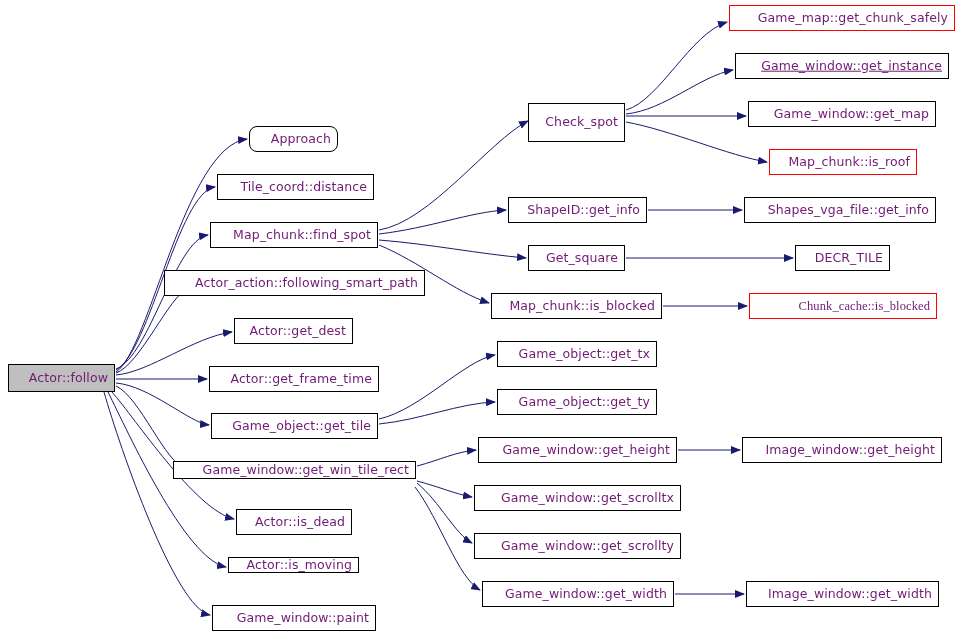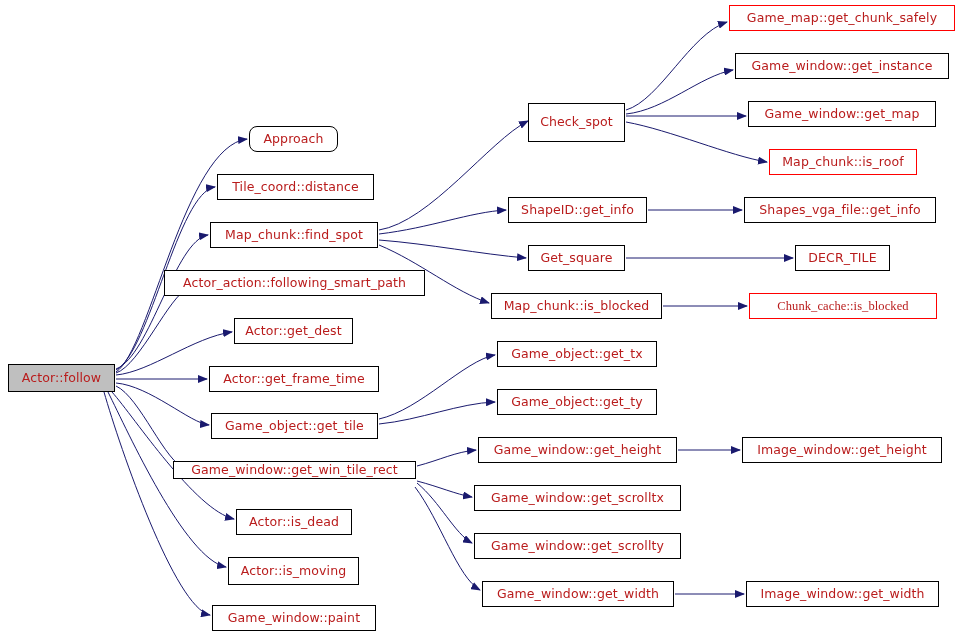--- a/index.html
+++ b/index.html
@@ -22,24 +22,24 @@
     top: 0;
     width: 960px;
     height: 635px;
     pointer-events: none;
   }
   .node {
     position: absolute;
     box-sizing: border-box;
     display: flex;
     align-items: center;
-    justify-content: center;
+    justify-content: flex-end;
     border: 1px solid #000000;
     background: #ffffff;
-    color: #b91c1c;
+    color: #701a75;
     font-size: 12.5px;
     line-height: 1;
     white-space: nowrap;
     letter-spacing: 0.1px;
     z-index: 2;
   }
   .node.root {
     background: #bfbfbf;
     border-color: #000000;
   }
@@ -119,21 +119,21 @@
       </div>
       <div class="node" style="left: 211px; top: 413px; width: 167px; height: 26px;">
         <span class="lbl">Game_object::get_tile</span>
       </div>
       <div class="node" style="left: 173px; top: 461px; width: 243px; height: 18px;">
         <span class="lbl">Game_window::get_win_tile_rect</span>
       </div>
       <div class="node" style="left: 236px; top: 509px; width: 116px; height: 26px;">
         <span class="lbl">Actor::is_dead</span>
       </div>
-      <div class="node" style="left: 228px; top: 557px; width: 131px; height: 28px;">
+      <div class="node" style="left: 228px; top: 557px; width: 131px; height: 16px;">
         <span class="lbl">Actor::is_moving</span>
       </div>
       <div class="node" style="left: 212px; top: 605px; width: 164px; height: 26px;">
         <span class="lbl">Game_window::paint</span>
       </div>
       <div class="node" style="left: 528px; top: 103px; width: 97px; height: 39px;">
         <span class="lbl">Check_spot</span>
       </div>
       <div class="node" style="left: 508px; top: 197px; width: 139px; height: 26px;">
         <span class="lbl">ShapeID::get_info</span>
@@ -158,21 +158,21 @@
       </div>
       <div class="node" style="left: 474px; top: 533px; width: 207px; height: 26px;">
         <span class="lbl">Game_window::get_scrollty</span>
       </div>
       <div class="node" style="left: 482px; top: 581px; width: 192px; height: 26px;">
         <span class="lbl">Game_window::get_width</span>
       </div>
       <div class="node red" style="left: 729px; top: 5px; width: 226px; height: 26px;">
         <span class="lbl">Game_map::get_chunk_safely</span>
       </div>
-      <div class="node" style="left: 735px; top: 53px; width: 214px; height: 26px;">
+      <div class="node" style="left: 735px; top: 53px; width: 214px; height: 26px; text-decoration: underline;">
         <span class="lbl">Game_window::get_instance</span>
       </div>
       <div class="node" style="left: 748px; top: 101px; width: 188px; height: 26px;">
         <span class="lbl">Game_window::get_map</span>
       </div>
       <div class="node red" style="left: 769px; top: 149px; width: 148px; height: 26px;">
         <span class="lbl">Map_chunk::is_roof</span>
       </div>
       <div class="node" style="left: 744px; top: 197px; width: 192px; height: 26px;">
         <span class="lbl">Shapes_vga_file::get_info</span>

